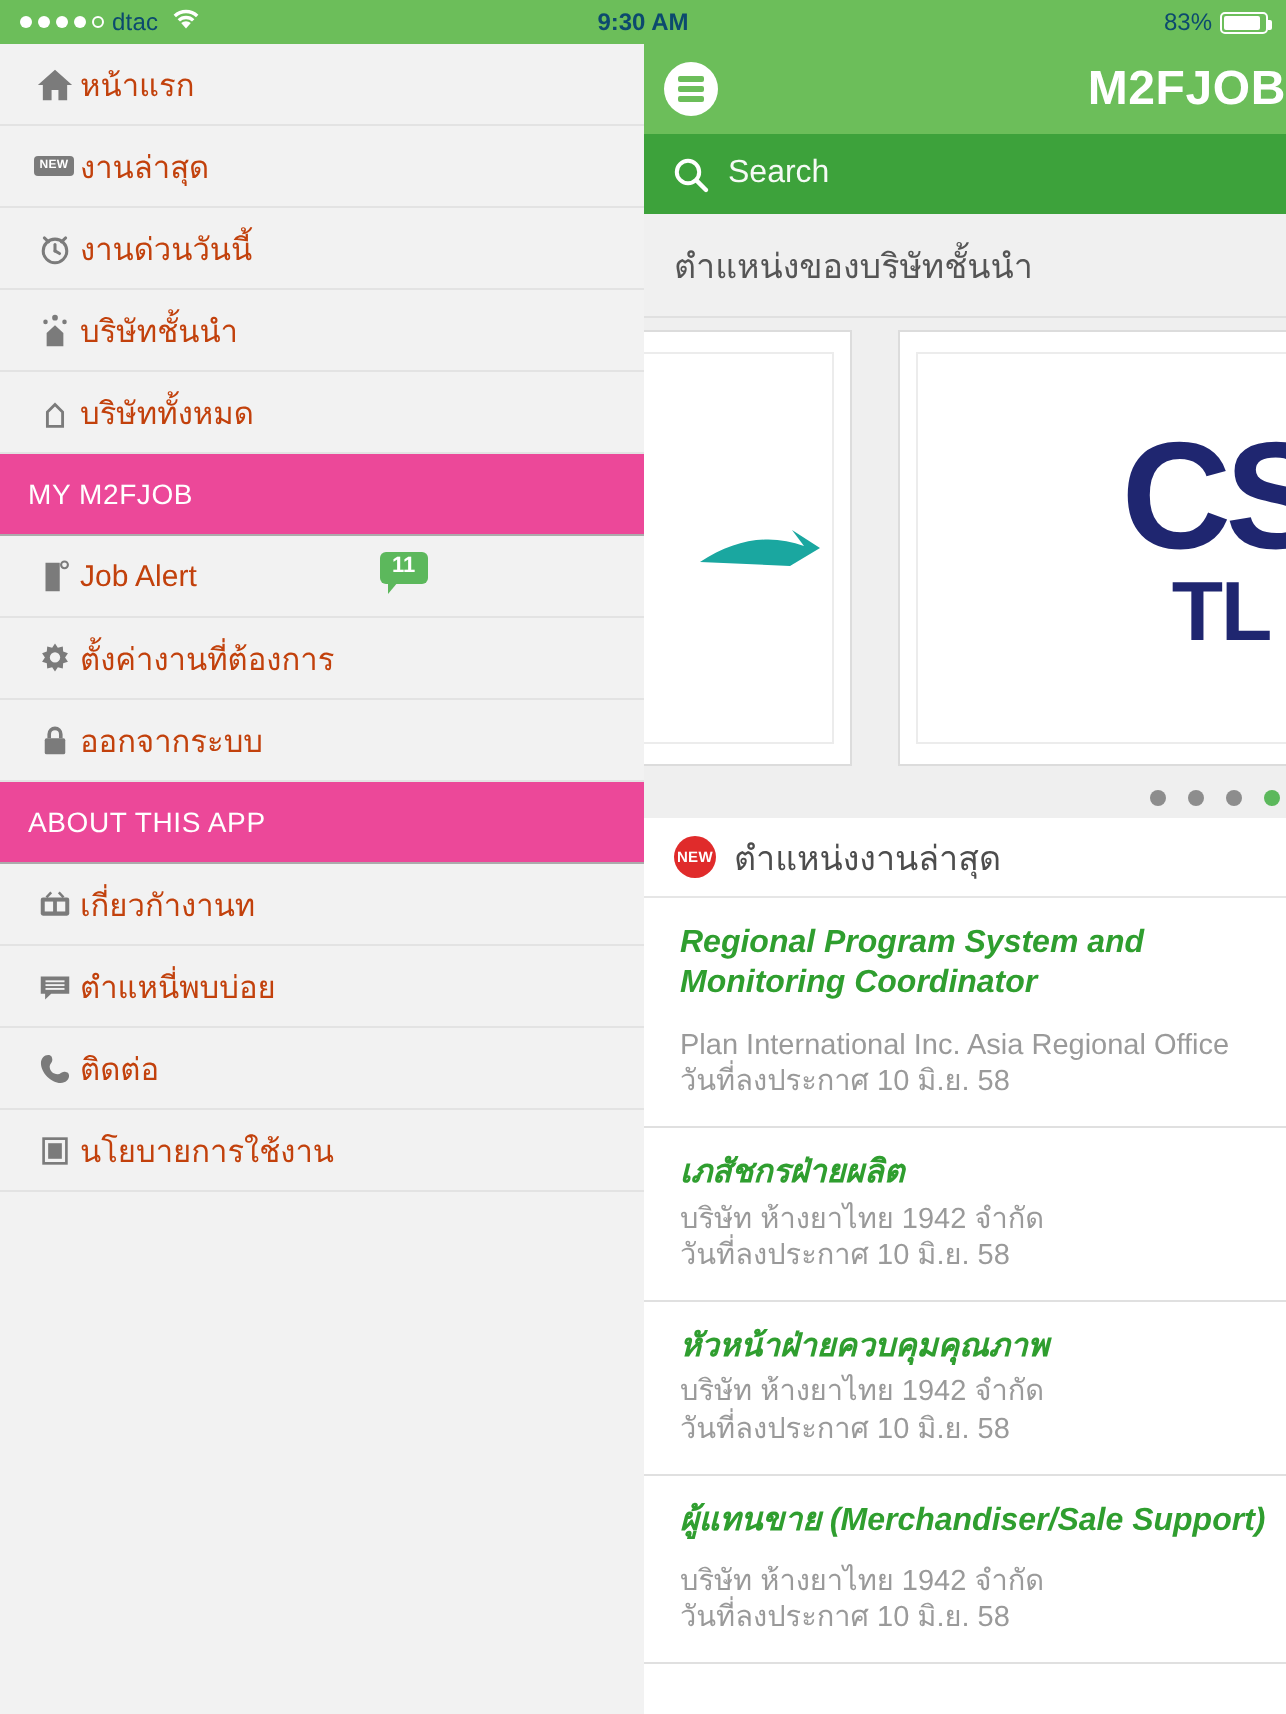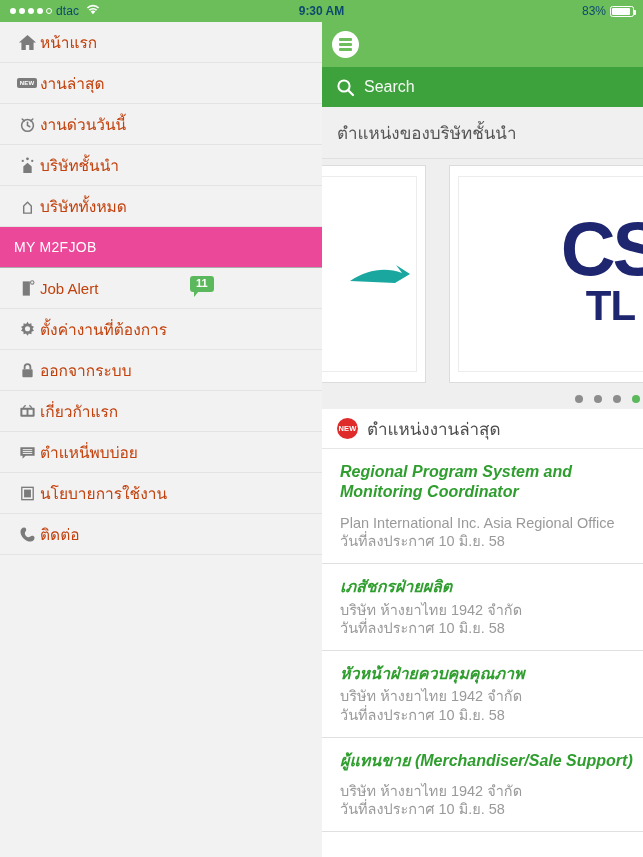--- a/index.html
+++ b/index.html
@@ -188,20 +188,21 @@
 <div class="screen">
 
   <div class="content">
 
     <div class="appbar">
       <div class="ham">
         <span></span>
           <span></span>
           <span></span>
       </div>
+      <div class="app-title">M2FJOB</div>
     </div>
 
     <div class="searchbar">
       <span class="search-ic">
         <svg width="19" height="19" viewBox="0 0 19 19">
           <circle cx="8" cy="8" r="5.6" fill="none" stroke="#ffffff" stroke-width="2"></circle>
           <line x1="12.2" y1="12.2" x2="17" y2="17" stroke="#ffffff" stroke-width="2.2" stroke-linecap="round"></line>
         </svg>
       </span>
       <span class="search-ph">Search</span>
@@ -346,63 +347,64 @@
     <div class="menu-item">
       <span class="ic">
         <svg width="19" height="19" viewBox="0 0 20 20" fill="#7b7b7b">
           <path d="M6 8.6 L6 6.4 A4 4 0 0 1 14 6.4 L14 8.6 L12.1 8.6 L12.1 6.4 A2.1 2.1 0 0 0 7.9 6.4 L7.9 8.6 Z"></path>
           <rect x="4.6" y="8.6" width="10.8" height="8.4" rx="1"></rect>
         </svg>
       </span>
       <span class="lbl">ออกจากระบบ</span>
     </div>
 
+    <div class="section-head">ABOUT THIS APP</div>
 
     <div class="menu-item">
       <span class="ic">
         <svg width="19" height="19" viewBox="0 0 20 20" fill="#7b7b7b">
           <rect x="2.5" y="6" width="15" height="9.6" rx="1.2"></rect>
           <rect x="4.6" y="8.2" width="4.4" height="5.2" fill="#f2f2f2"></rect>
           <rect x="11" y="8.2" width="4.4" height="5.2" fill="#f2f2f2"></rect>
           <line x1="5.5" y1="6" x2="8" y2="3.4" stroke="#7b7b7b" stroke-width="1.3"></line>
           <line x1="14.5" y1="6" x2="12" y2="3.4" stroke="#7b7b7b" stroke-width="1.3"></line>
         </svg>
       </span>
-      <span class="lbl">เกี่ยวกัาแรก</span>
+      <span class="lbl">เกี่ยวกัางานท</span>
     </div>
 
     <div class="menu-item">
       <span class="ic">
         <svg width="19" height="19" viewBox="0 0 20 20" fill="#7b7b7b">
           <path d="M2.5 4.5 L17.5 4.5 L17.5 13.5 L8 13.5 L4.8 16.6 L4.8 13.5 L2.5 13.5 Z"></path>
           <line x1="5" y1="7" x2="15" y2="7" stroke="#f2f2f2" stroke-width="1"></line>
           <line x1="5" y1="9" x2="15" y2="9" stroke="#f2f2f2" stroke-width="1"></line>
           <line x1="5" y1="11" x2="15" y2="11" stroke="#f2f2f2" stroke-width="1"></line>
         </svg>
       </span>
       <span class="lbl">ตำแหนี่พบบ่อย</span>
     </div>
 
     <div class="menu-item">
       <span class="ic">
+        <svg width="19" height="19" viewBox="0 0 20 20" fill="#7b7b7b">
+          <path d="M6.4 2.6 C8.2 2.6 8.6 4 8.6 5.2 C8.6 6.6 7.2 7.2 7.2 8.6 C7.2 11 9 12.8 11.4 12.8 C12.8 12.8 13.4 11.4 14.8 11.4 C16 11.4 17.4 11.8 17.4 13.6 C17.4 15.6 15.6 17.4 13 17.4 C8 17.4 2.6 12 2.6 7 C2.6 4.4 4.4 2.6 6.4 2.6 Z"></path>
+        </svg>
+      </span>
+      <span class="lbl">ติดต่อ</span>
+    </div>
+
+    <div class="menu-item">
+      <span class="ic">
         <svg width="19" height="19" viewBox="0 0 20 20" fill="none" stroke="#7b7b7b" stroke-width="1.4">
           <rect x="4" y="3.5" width="12" height="13"></rect>
           <rect x="6.4" y="5.9" width="7.2" height="8.2" fill="#7b7b7b" stroke="none"></rect>
         </svg>
       </span>
       <span class="lbl">นโยบายการใช้งาน</span>
-    </div>
-
-    <div class="menu-item">
-      <span class="ic">
-        <svg width="19" height="19" viewBox="0 0 20 20" fill="#7b7b7b">
-          <path d="M6.4 2.6 C8.2 2.6 8.6 4 8.6 5.2 C8.6 6.6 7.2 7.2 7.2 8.6 C7.2 11 9 12.8 11.4 12.8 C12.8 12.8 13.4 11.4 14.8 11.4 C16 11.4 17.4 11.8 17.4 13.6 C17.4 15.6 15.6 17.4 13 17.4 C8 17.4 2.6 12 2.6 7 C2.6 4.4 4.4 2.6 6.4 2.6 Z"></path>
-        </svg>
-      </span>
-      <span class="lbl">ติดต่อ</span>
     </div>
 
   </div>
 
   <div class="statusbar">
     <div class="sb-left">
       <span class="dots">
         <span class="dot"></span>
           <span class="dot"></span>
           <span class="dot"></span>

